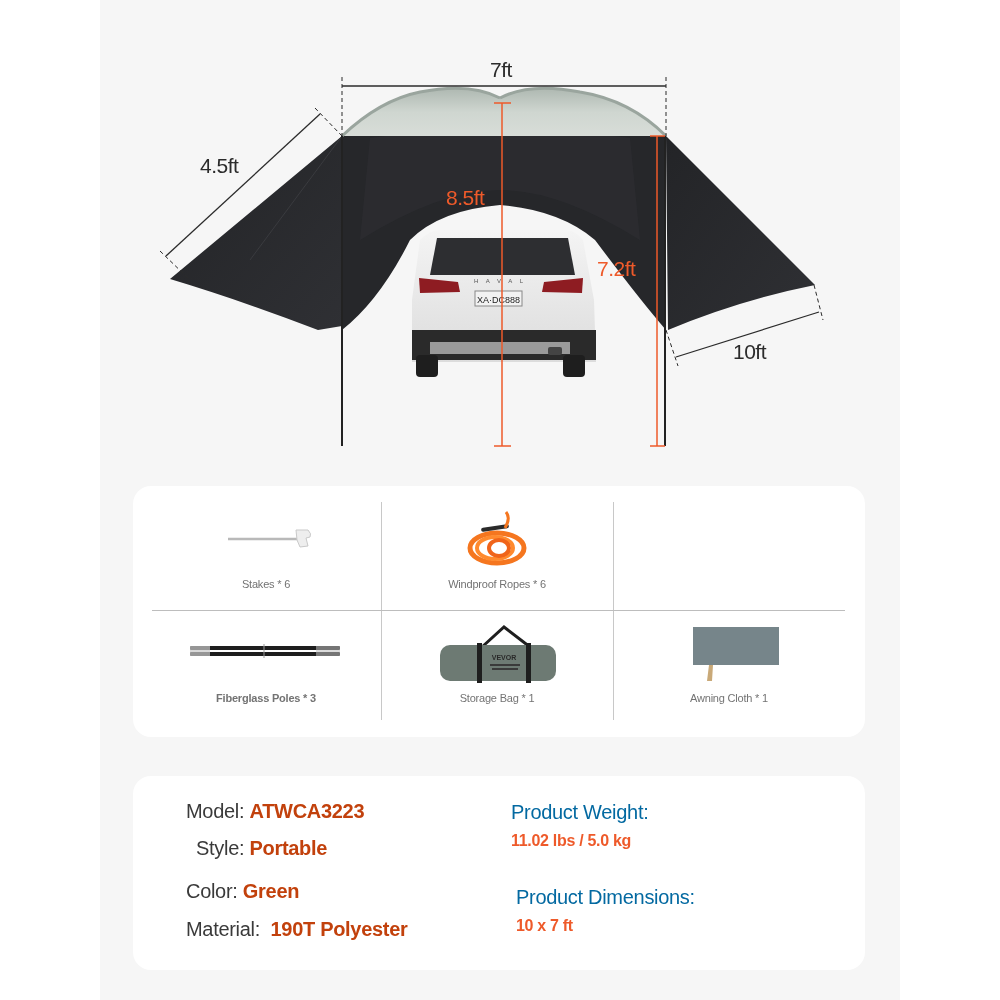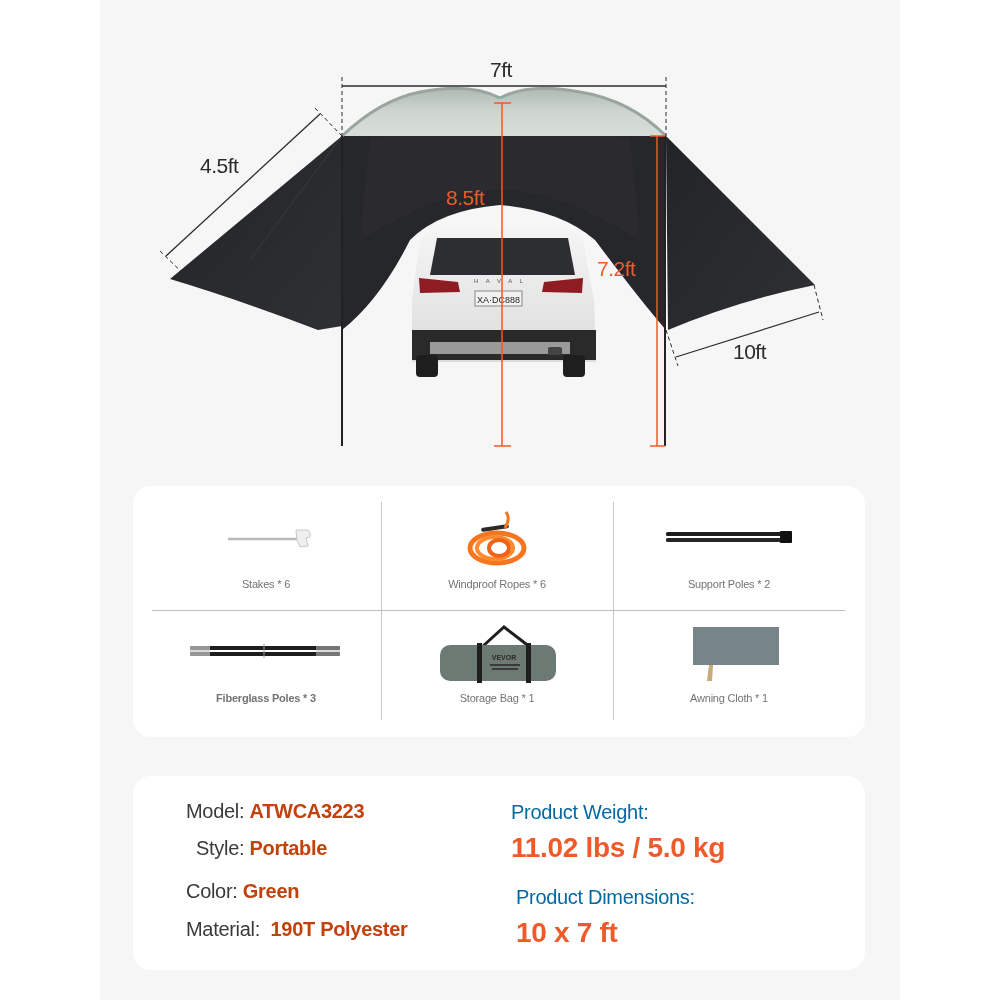--- a/index.html
+++ b/index.html
@@ -22,21 +22,21 @@
   .acc-grid { position: absolute; inset: 0; }
   .acc-cell { position: absolute; width: 230px; height: 114px; }
   .acc-icon { position: absolute; left: 0; right: 0; top: 0; height: 80px; display: flex; align-items: center; justify-content: center; }
   .acc-label { position: absolute; left: 0; right: 0; text-align: center; font-size: 11px; color: #737373; letter-spacing: -0.2px; }
   .vdiv { position: absolute; width: 1px; background: #c8c8c8; }
   .hdiv { position: absolute; height: 1px; background: #bdbdbd; }
 
   .spec-line { position: absolute; font-size: 20px; color: #3a3a3a; white-space: nowrap; letter-spacing: -0.3px; }
   .spec-line .v { color: #c2410c; font-weight: bold; }
   .spec-head { position: absolute; font-size: 20px; color: #0369a1; white-space: nowrap; letter-spacing: -0.3px; }
-  .spec-val { position: absolute; font-size: 28px; color: #ee5a2a; font-weight: bold; white-space: nowrap; letter-spacing: -0.3px; }
+  .spec-val { position: absolute; font-size: 16px; color: #ee5a2a; font-weight: bold; white-space: nowrap; letter-spacing: -0.3px; }
 </style>
 </head>
 <body>
 
 <div class="panel"></div>
 
 <div class="diagram">
   <svg width="1000" height="470" viewBox="0 0 1000 470">
     <defs>
       <linearGradient id="roofG" x1="0" y1="0" x2="0" y2="1">
@@ -136,30 +136,20 @@
           <ellipse cx="40" cy="40" rx="27" ry="15" fill="none" stroke="#f5761f" stroke-width="5"></ellipse>
           <ellipse cx="38" cy="40" rx="18" ry="11" fill="none" stroke="#ff8a2e" stroke-width="4"></ellipse>
           <ellipse cx="42" cy="40" rx="10" ry="8" fill="none" stroke="#f0641a" stroke-width="4"></ellipse>
           <rect x="24" y="18" width="28" height="4" rx="2" fill="#2a2a2a" transform="rotate(-8 38 20)"></rect>
           <path d="M 48 20 Q 54 10 49 4" stroke="#f5761f" stroke-width="3" fill="none"></path>
         </svg>
       </div>
       <div class="acc-label" style="top:80px;">Windproof Ropes * 6</div>
     </div>
 
-    <div class="acc-cell" style="left:481px; top:12px;">
-      <div class="acc-icon">
-        <svg width="130" height="20" viewBox="0 0 130 20">
-          <rect x="2" y="4" width="124" height="4" rx="1.5" fill="#1e1e1e"></rect>
-          <rect x="2" y="10" width="124" height="4" rx="1.5" fill="#262626"></rect>
-          <rect x="116" y="3" width="12" height="12" rx="1" fill="#111"></rect>
-        </svg>
-      </div>
-      <div class="acc-label" style="top:80px;">Support Poles * 2</div>
-    </div>
 
     <div class="acc-cell" style="left:18px; top:126px;">
       <div class="acc-icon">
         <svg width="156" height="20" viewBox="0 0 156 20">
           <rect x="2" y="4" width="150" height="4" rx="1" fill="#1e1e1e"></rect>
           <rect x="2" y="10" width="150" height="4" rx="1" fill="#1e1e1e"></rect>
           <rect x="2" y="4" width="20" height="10" fill="#c9c9c9" opacity="0.7"></rect>
           <rect x="128" y="4" width="24" height="10" fill="#bdbdbd" opacity="0.55"></rect>
           <line x1="76" y1="2" x2="76" y2="16" stroke="#9a9a9a" stroke-width="1"></line>
         </svg>

